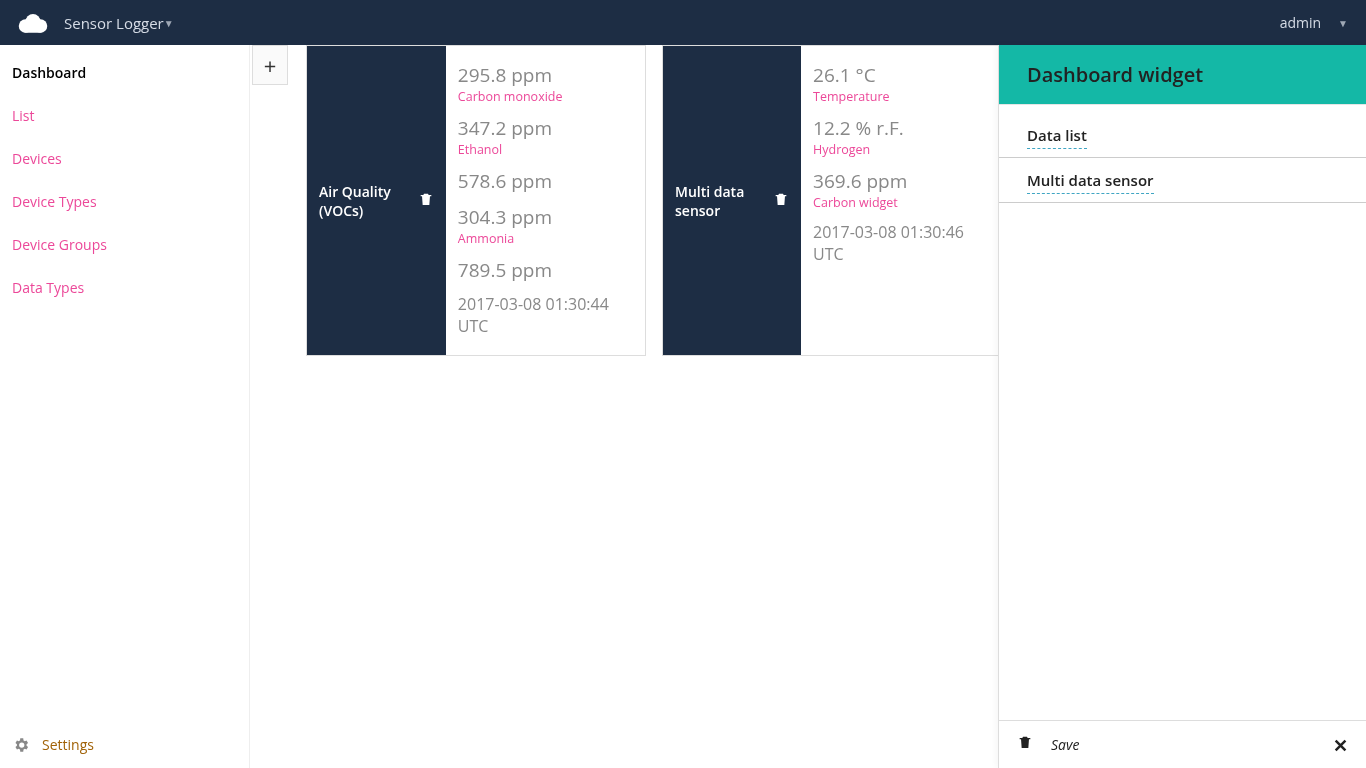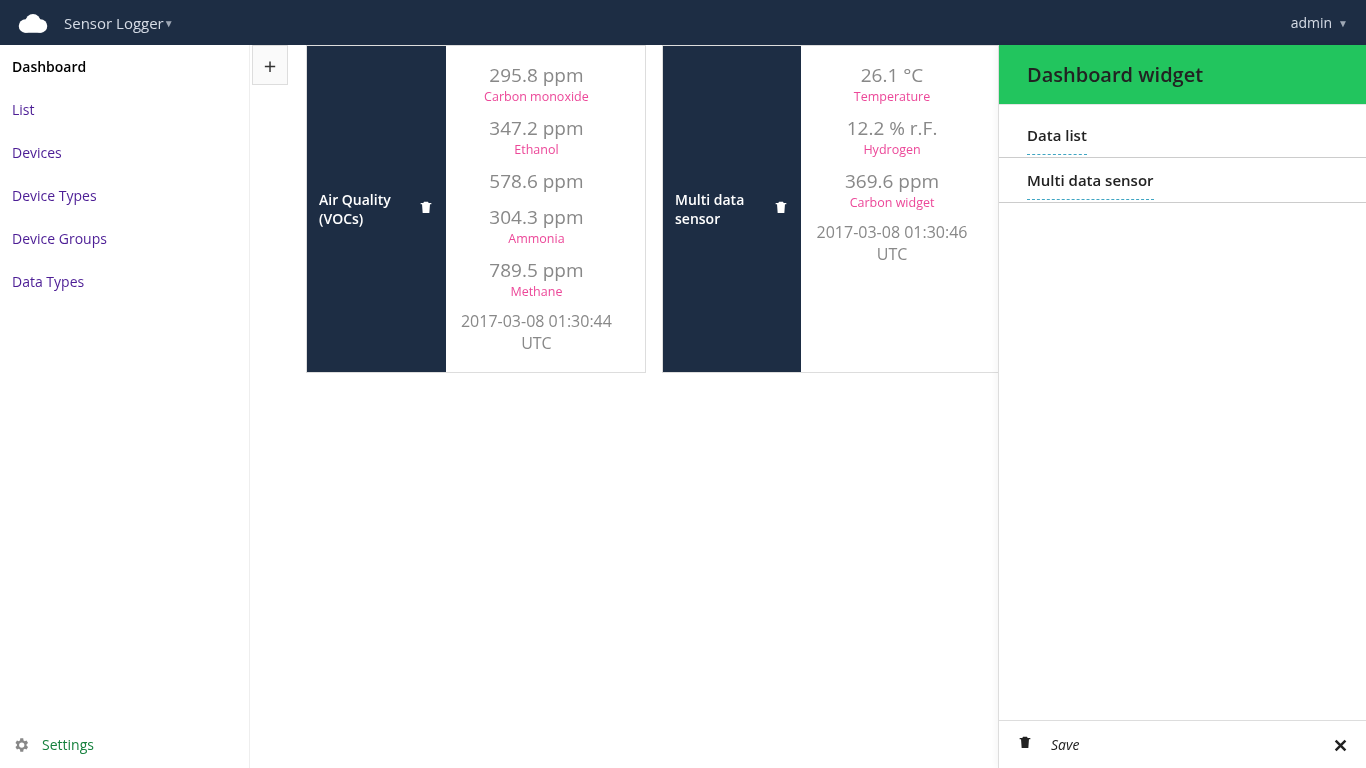--- a/index.html
+++ b/index.html
@@ -8,37 +8,37 @@
 
   
   .topbar {
     height: 45px; background: #1d2d44; color: #d6dce6;
     display: flex; align-items: center; padding: 0 8px; flex-shrink: 0;
   }
   .topbar .logo { width: 50px; height: 45px; display: flex; align-items: center; justify-content: center; }
   .topbar .app-name { font-size: 15px; color: #d6dce6; display: flex; align-items: center; cursor: pointer; padding-left: 6px;}
   .topbar .caret { font-size: 10px; opacity: .7; }
   .topbar .spacer { flex: 1; }
-  .topbar .user { display:flex; align-items:center; gap:6px; font-size:14px; color:#d6dce6; cursor:pointer; padding-right:10px;}
+  .topbar .user { display:flex; align-items:center; gap:17px; font-size:14px; color:#d6dce6; cursor:pointer; padding-right:10px;}
 
   
   .wrap { flex: 1; display: flex; min-height: 0; position: relative; }
 
   
   .leftnav {
     width: 250px; border-right: 1px solid #eee; display: flex; flex-direction: column;
   }
-  .leftnav ul { list-style: none; padding-top: 0; }
+  .leftnav ul { list-style: none; padding-top: 6px; }
   .leftnav li {
-    padding: 12px 12px; font-size: 14px; color: #4c1d95; cursor: pointer;
+    padding: 12px 12px; font-size: 14px; color: #ec4899; cursor: pointer;
   }
   .leftnav li.active { color: #000; font-weight: 600; }
   .leftnav .left-bottom {
     margin-top: auto; padding: 14px 12px; display:flex; align-items:center; gap:12px;
-    color:#15803d; font-size:14px; cursor:pointer;
+    color:#a16207; font-size:14px; cursor:pointer;
   }
   .leftnav .left-bottom svg { width:18px; height:18px; fill:#888; }
 
   
   .content { flex: 1; position: relative; overflow: auto; padding: 0; background:#fff; }
   .cards-row { display:flex; gap:16px; padding-left:0; }
 
   .addbox {
     width: 36px; height: 40px; border:1px solid #ddd; background:#fafafa;
     display:flex; align-items:center; justify-content:center; font-size:22px; color:#333;
@@ -47,47 +47,47 @@
 
   .card {
     width: 340px; border:1px solid #ddd; background:#fff; display:flex; flex-direction:row;
   }
   .card-header {
     background:#1d2d44; color:#fff; font-weight:600; font-size:14px;
     padding: 8px 12px; display:flex; align-items:center;
   }
   .card-header .flex { flex:1; }
   .card-header .icon-trash svg { width:16px; height:16px; fill:#fff; cursor:pointer; }
-  .card-body { padding: 16px 30px 18px 12px; text-align: center; color:#888; }
+  .card-body { padding: 16px 30px 18px 12px; text-align: left; color:#888; }
   .reading { margin-bottom: 10px; }
   .reading .val { font-size: 19px; color:#888; font-weight: 400;}
   .reading .lbl { font-size: 12.5px; color:#ec4899; }
   .ts { font-size: 16px; color:#888; margin-top: 6px; }
 
   .card-peek { width: 24px; overflow: hidden; border:1px solid #ddd; }
   .card-peek .card-header { width: 340px; }
 
   
   .rightpanel {
     position: absolute; top:45px; right:0; bottom:0; width: 368px;
     background:#fff; border-left:1px solid #ddd;
     display:flex; flex-direction:column;
     box-shadow: -2px 0 6px rgba(0,0,0,.04);
   }
   .rightpanel .rp-head {
-    background:#22c55e; padding: 16px 28px; font-size:20px; font-weight:600; color:#222;
+    background:#14b8a6; padding: 16px 28px; font-size:20px; font-weight:600; color:#222;
     border-bottom:1px solid #e5e5e5;
   }
   .rp-body { padding: 8px 0 0 0; flex:1; }
   .rp-item {
     padding: 12px 28px; font-size:15px; color:#222; cursor:pointer;
     border-bottom: 1px solid #ccc;
   }
   .rp-item span {
-    border-bottom: 1px dashed #3fa5c3; font-weight:600; padding-bottom:9px;margin-top:47px;
+    border-bottom: 1px dashed #3fa5c3; font-weight:600; padding-bottom:3px;margin-top:47px;
   }
   .rp-foot {
     border-top:1px solid #ddd; height:48px; display:flex; align-items:center; padding: 0 18px;
     gap: 18px;
   }
   .rp-foot .rp-trash svg { width:16px; height:18px; fill:#222; cursor:pointer; }
   .rp-foot .rp-save { font-size:14px; color:#222; cursor:pointer;font-style:italic; }
   .rp-foot .rp-spacer { flex:1; }
   .rp-foot .rp-close { font-size:18px; font-weight:700; cursor:pointer; color:#222; }
 
@@ -163,21 +163,20 @@
             </div>
           <div class="reading">
               <div class="val">578.6 ppm</div>
             </div>
           <div class="reading">
               <div class="val">304.3 ppm</div>
               <div class="lbl">Ammonia</div>
             </div>
           <div class="reading">
               <div class="val">789.5 ppm</div>
-              <div class="lbl">Methane</div>
             </div>
           <div class="ts">2017-03-08 01:30:44 UTC</div>
         </div>
       </div>
 
       <div class="card">
         <div class="card-header">
           <span>Multi data sensor</span>
           <span class="flex"></span>
           <span class="icon-trash">

